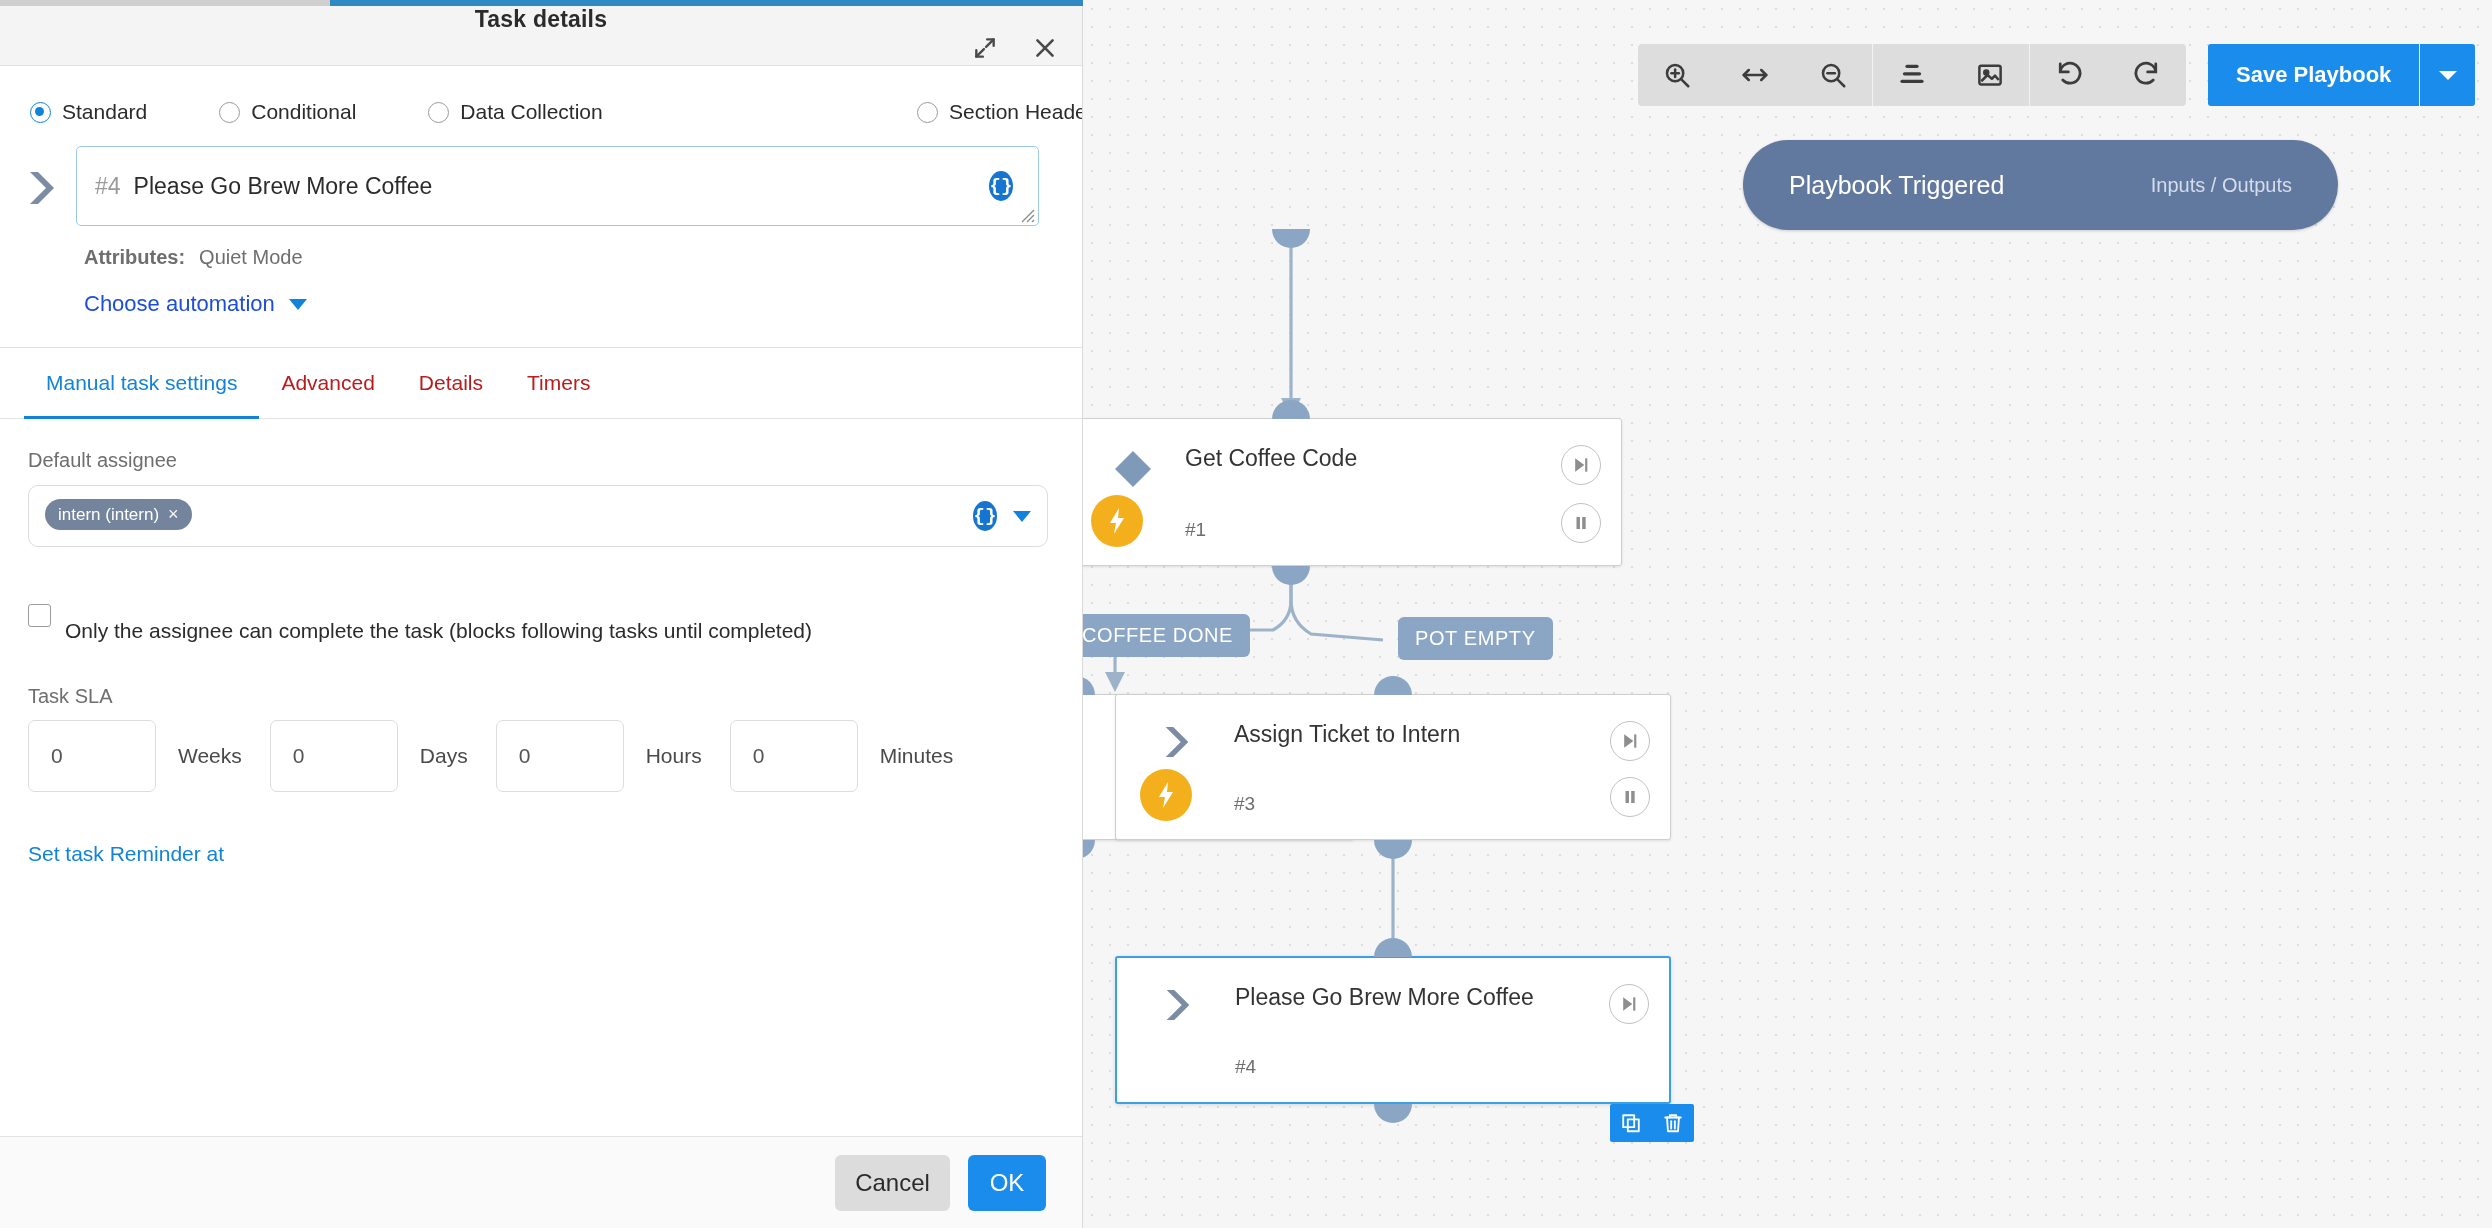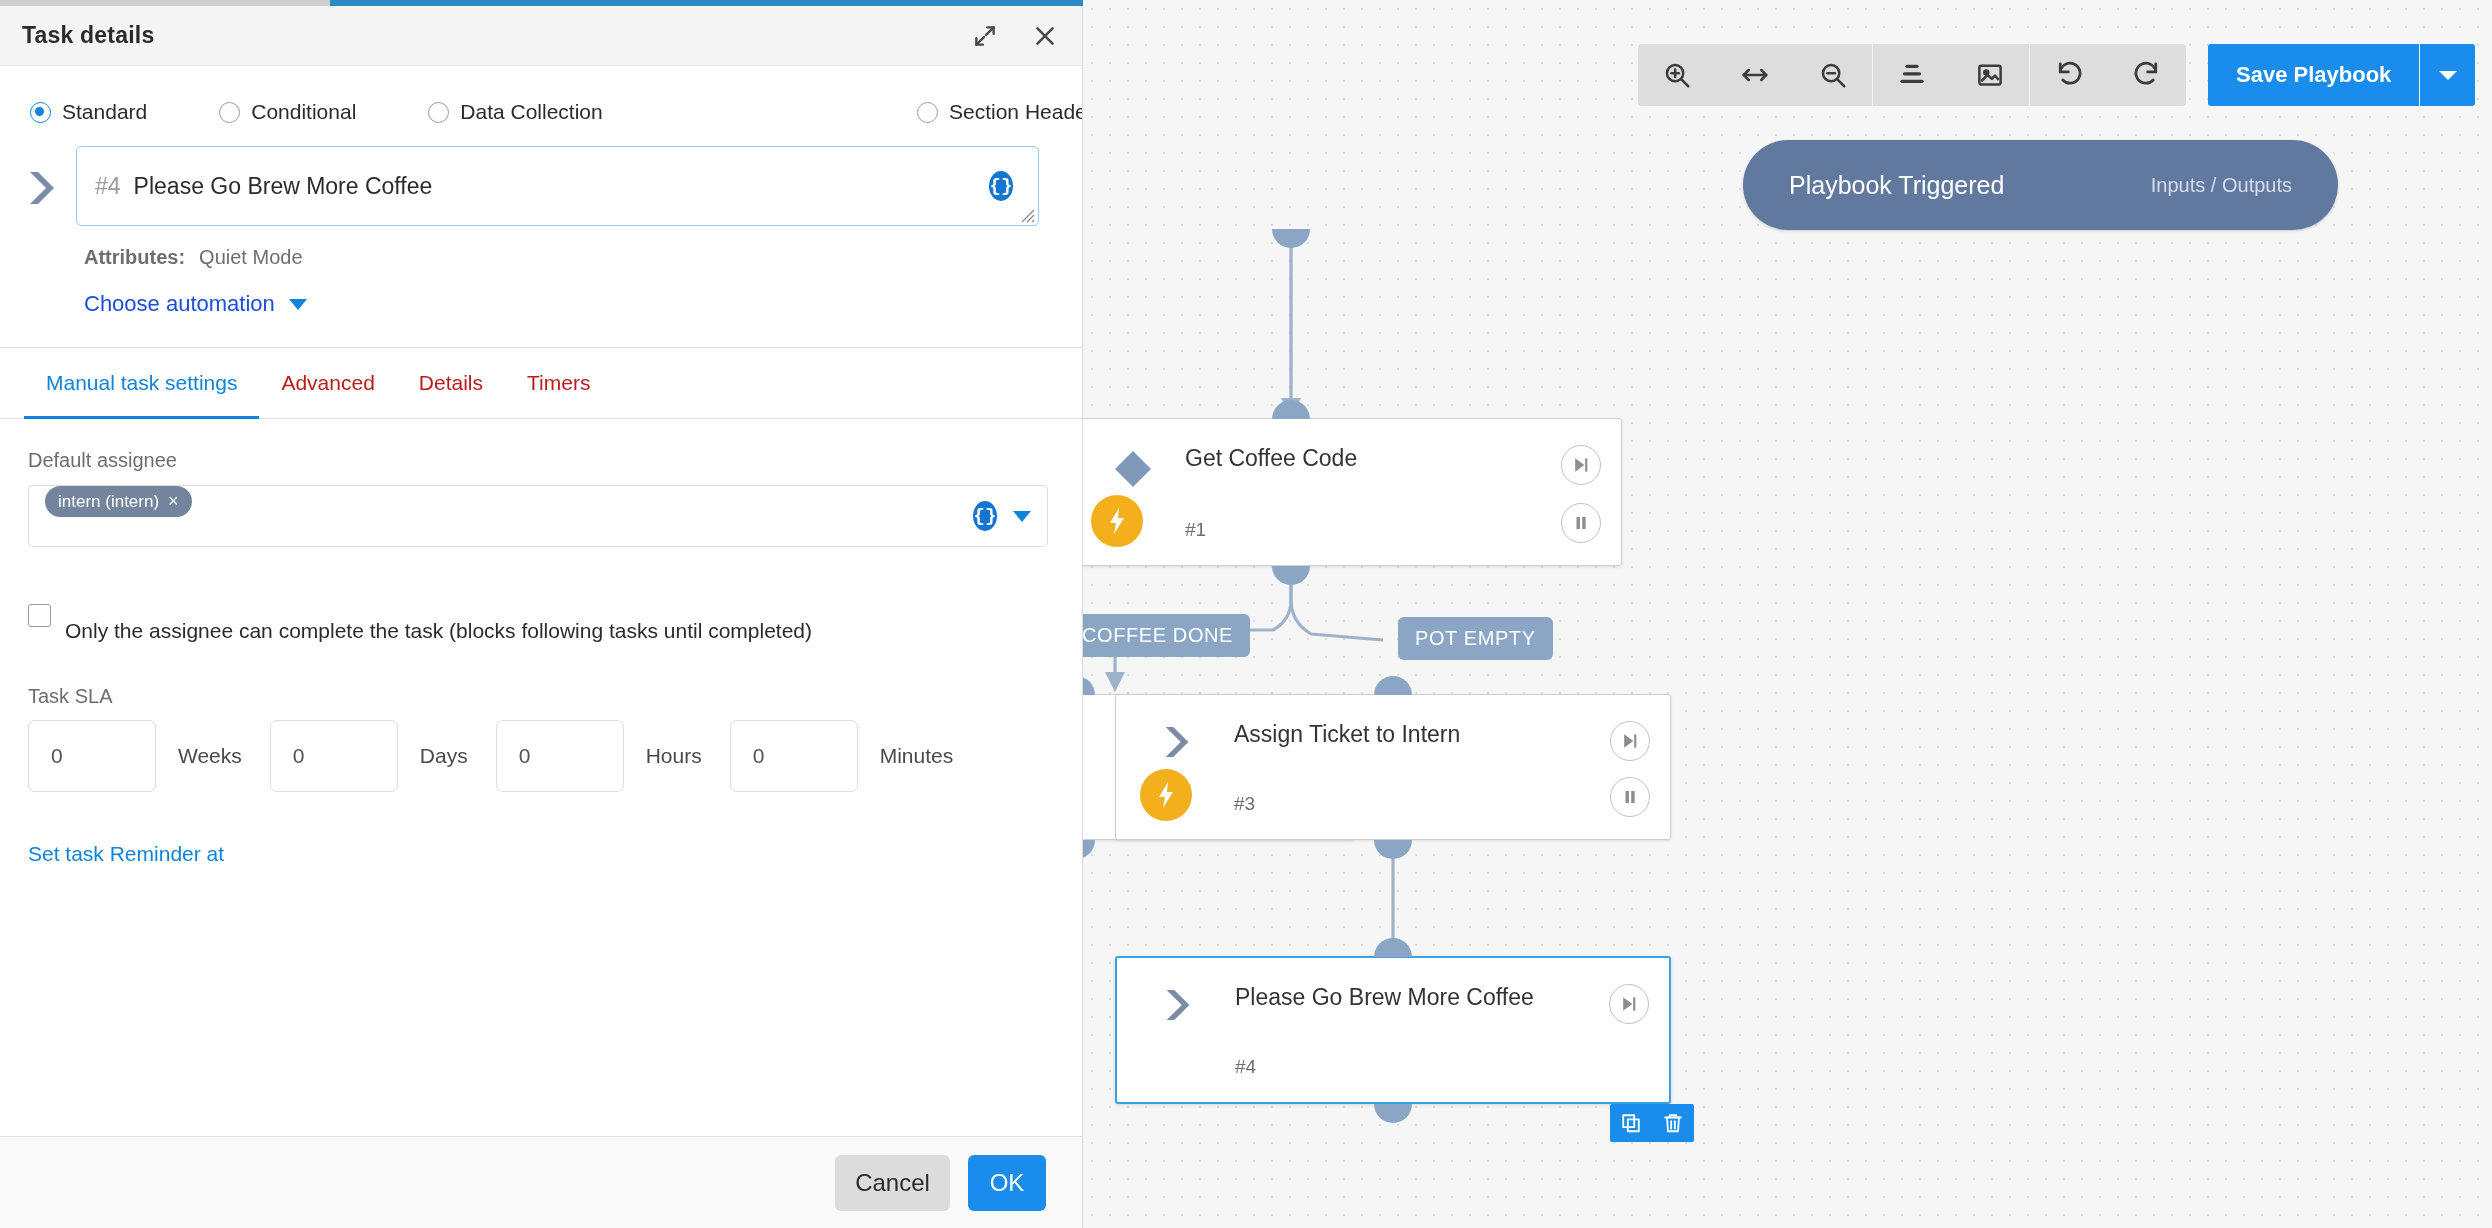--- a/index.html
+++ b/index.html
@@ -21,21 +21,21 @@
     position:absolute; left:0; top:0; width:1083px; height:6px;
     background:#cfcfcf; overflow:hidden;
   }
   .topbar-fill{
     position:absolute; left:330px; top:0; width:1110px; height:6px;
     background:#2f8ac4;
   }
   .dlg-header{
     position:relative; height:60px; background:#f4f4f4;
     border-bottom:1px solid #e2e2e2;
-    display:flex; align-items:center; padding:0 22px; margin-top:6px;
+    display:flex; align-items:center; padding:0 22px; margin-top:6px;flex-direction:column;
   }
   .dlg-title{ font-size:23px; font-weight:bold; color:#2b2b2b; letter-spacing:.2px;}
   .dlg-header-actions{ margin-left:auto; display:flex; align-items:center; gap:30px; }
   .hdr-icon{ width:30px; height:30px; display:flex; align-items:center; justify-content:center; cursor:pointer; color:#4a4a4a; }
   .hdr-icon svg{ display:block; }
 
   .dlg-body{ flex:1; overflow:hidden; position:relative; }
 
   
   .radio-row{
@@ -97,22 +97,22 @@
   }
   .tab.active{ color:#1283da; }
   .tab.active:after{
     content:""; position:absolute; left:0; right:0; bottom:0; height:3px; background:#1283da;
   }
 
   
   .settings{ padding:30px 28px 0 28px; }
   .field-label{ font-size:20px; color:#6e6e6e; margin-bottom:13px;}
   .assignee-box{
-    position:relative; width:1020px; height:62px; border:1px solid #dcdcdc; border-radius:5px;
-    background:#fff; display:flex; align-items:flex-start; padding:0 16px;
+    position:relative; width:1020px; height:62px; border:1px solid #dcdcdc; border-radius:10px;
+    background:#fff; display:flex; align-items:flex-end; padding:16px 16px;
   }
   .chip{
     background:#73849c; color:#fff; border-radius:16px; padding:5px 13px;
     font-size:17px; display:inline-flex; align-items:center; gap:9px;
   }
   .chip .x{ font-size:18px; cursor:pointer; opacity:.95;}
   .assignee-actions{ position:absolute; right:16px; top:50%; transform:translateY(-50%); display:flex; align-items:center; gap:16px;}
   .curly2{
     width:24px; height:30px; border-radius:50%; background:#1575d1;
     color:#fff; font-size:19px; font-weight:bold; line-height:30px; text-align:center;

